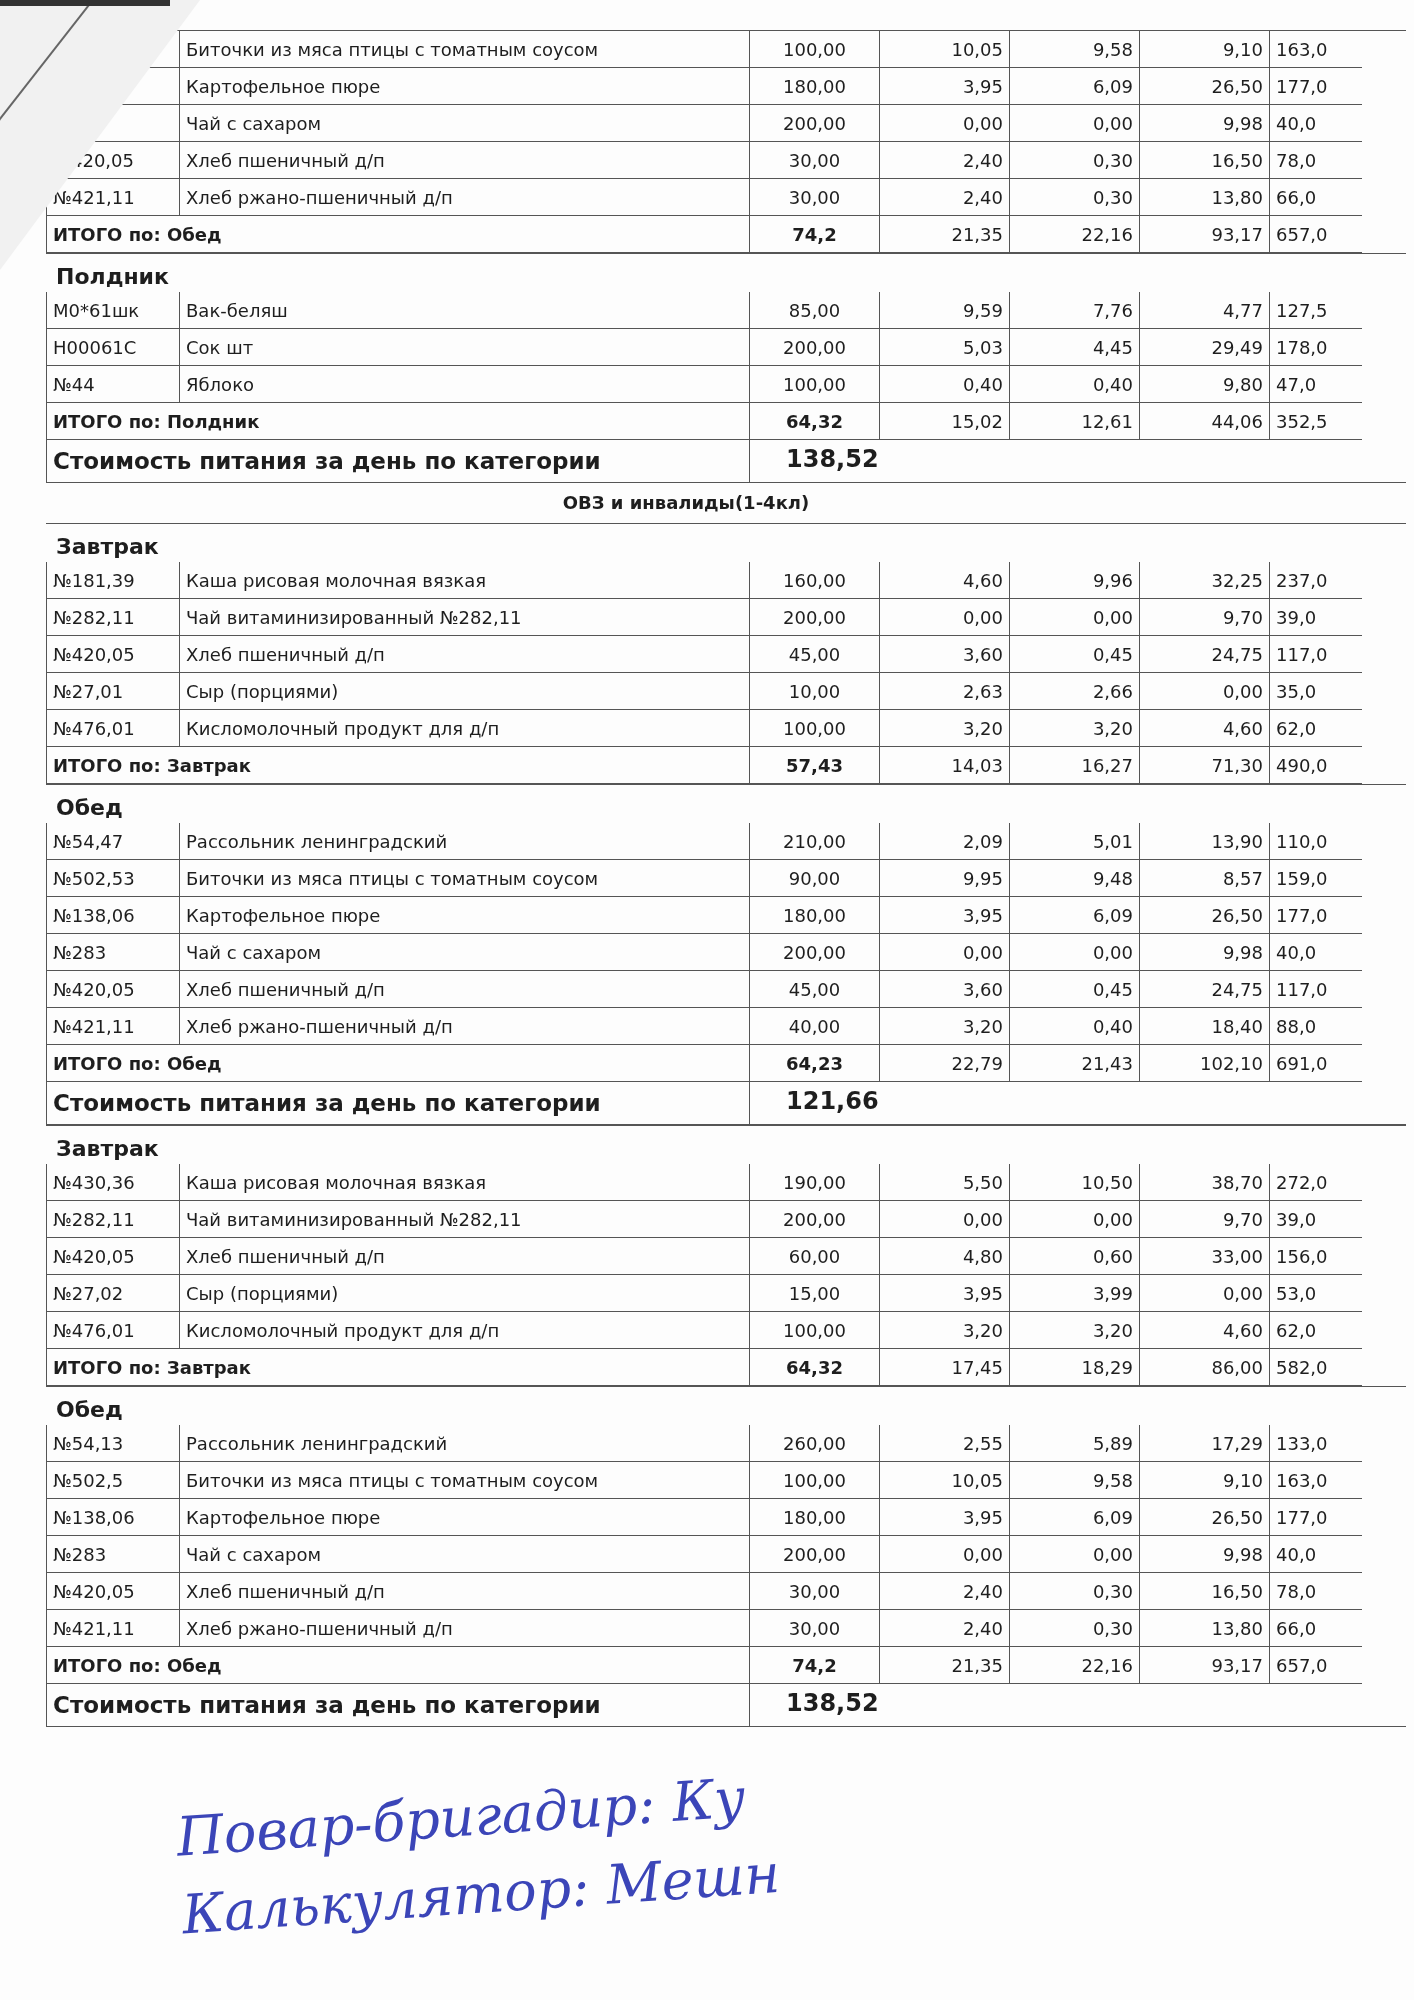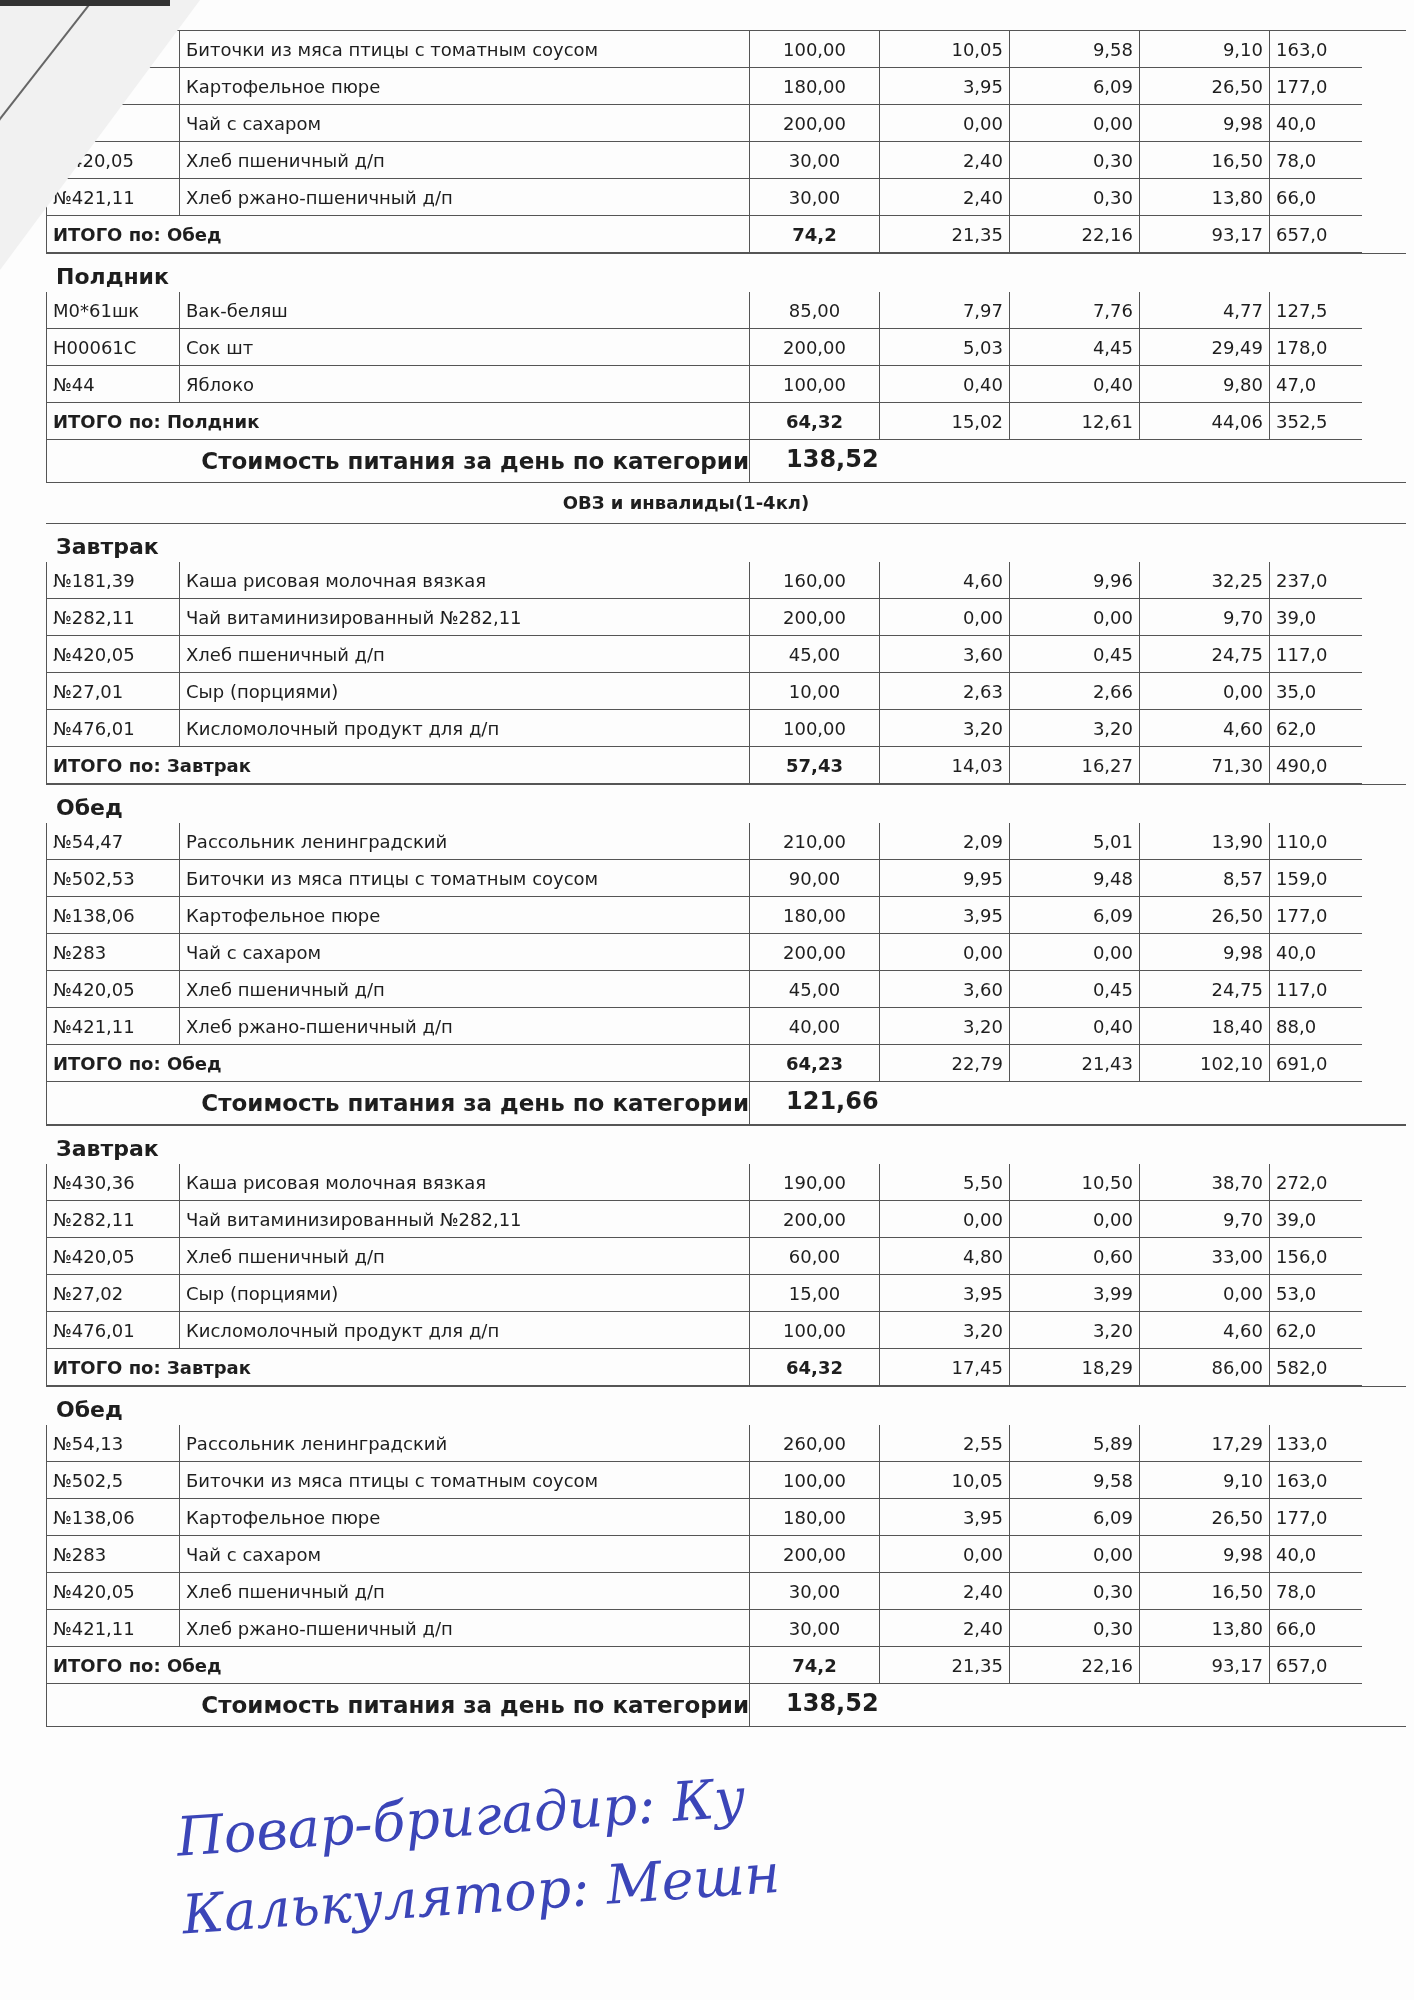--- a/index.html
+++ b/index.html
@@ -36,21 +36,21 @@
   .c-last { border-right: none; text-align: left; padding-right: 0; }
   .total-label { grid-column: 1 / span 2; font-weight: bold; border-left: 1px solid #555; border-right: 1px solid #555; }
   .bold { font-weight: bold; }
   .meal-title {
     font-weight: bold; font-size: 22px; height: 38px; line-height: 46px; padding-left: 10px;
     border-top: 1.5px solid #555;
   }
   .cost-row { display: flex; height: 42px; border-bottom: 1.5px solid #555; }
   .cost-label {
     width: 704px; box-sizing: border-box; border-left: 1px solid #555; border-right: 1px solid #555;
-    font-weight: bold; font-size: 23px; line-height: 42px; padding-left: 6px; text-align: right;
+    font-weight: bold; font-size: 23px; line-height: 42px; padding-left: 6px;
   }
   .cost-value { font-weight: bold; font-size: 24px; line-height: 38px; padding-left: 36px; }
   .category-title {
     text-align: center; font-weight: bold; font-size: 18px; height: 40px; line-height: 40px;
     width: 1360px; padding-right: 80px; box-sizing: border-box;
   }
   .signature {
     position: absolute; left: 180px; top: 1770px; width: 820px; height: 200px;
     color: #3b45b8; font-family: "DejaVu Serif", serif; font-style: italic; font-size: 54px;
     line-height: 78px; transform: rotate(-4deg);
@@ -110,21 +110,21 @@
           <div class="cell c-num">93,17</div>
           <div class="cell c-last">657,0</div>
         </div>
       </div>
       <div class="meal">
         <div class="meal-title">Полдник</div>
         <div class="grid">
           <div class="cell c-code">М0*61шк</div>
           <div class="cell c-name">Вак-беляш</div>
           <div class="cell c-num c-weight">85,00</div>
-          <div class="cell c-num">7,97</div>
+          <div class="cell c-num">9,59</div>
           <div class="cell c-num">7,76</div>
           <div class="cell c-num">4,77</div>
           <div class="cell c-last">127,5</div>
           <div class="cell c-code">Н00061С</div>
           <div class="cell c-name">Сок шт</div>
           <div class="cell c-num c-weight">200,00</div>
           <div class="cell c-num">5,03</div>
           <div class="cell c-num">4,45</div>
           <div class="cell c-num">29,49</div>
           <div class="cell c-last">178,0</div>

